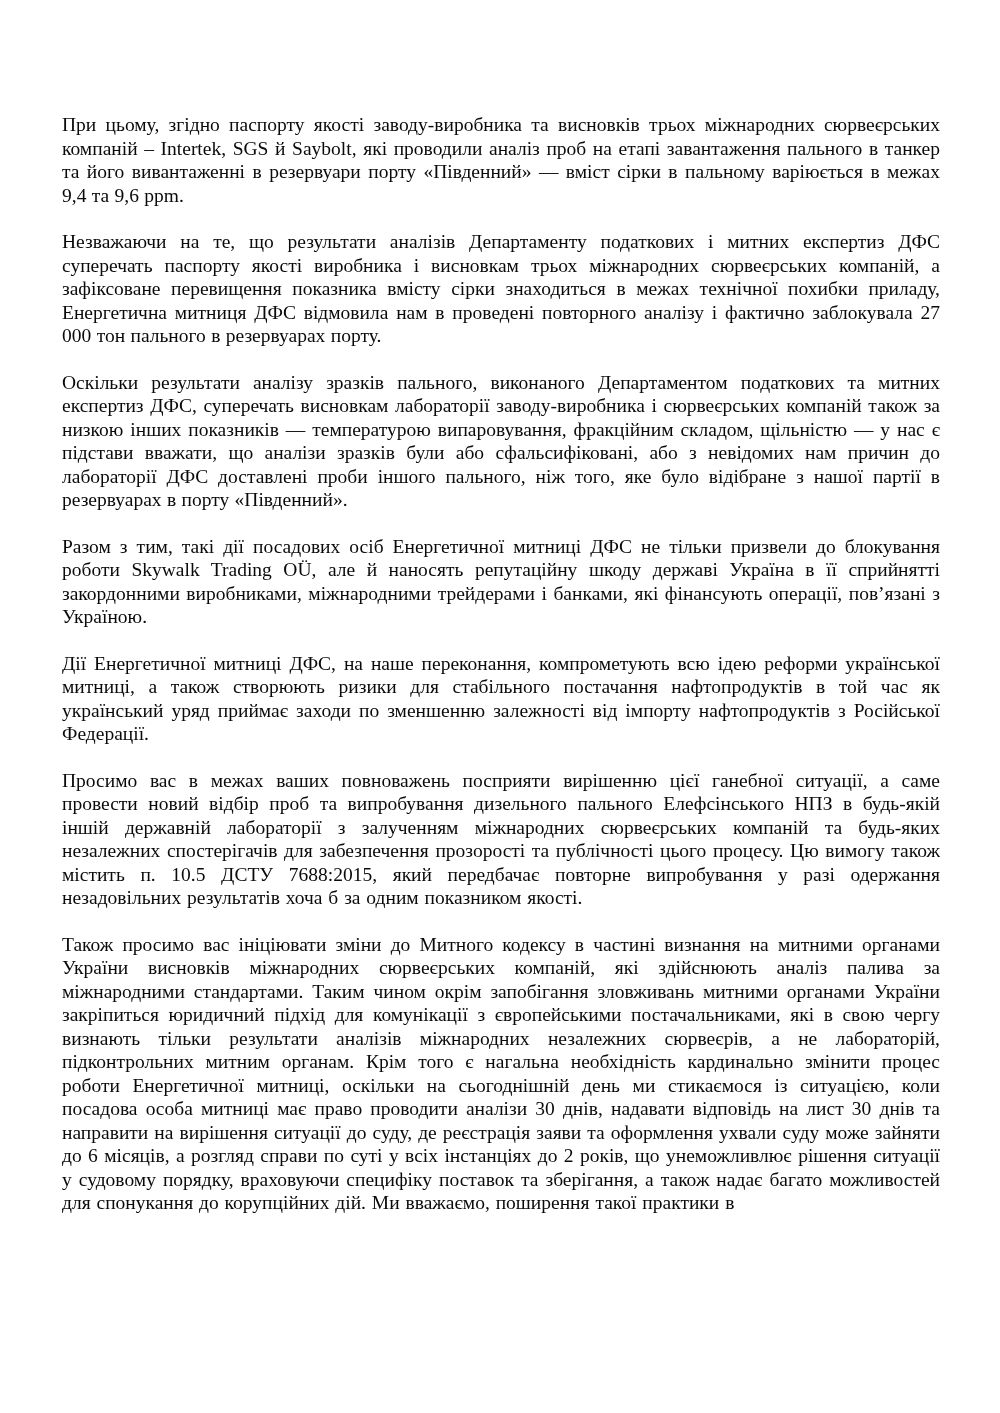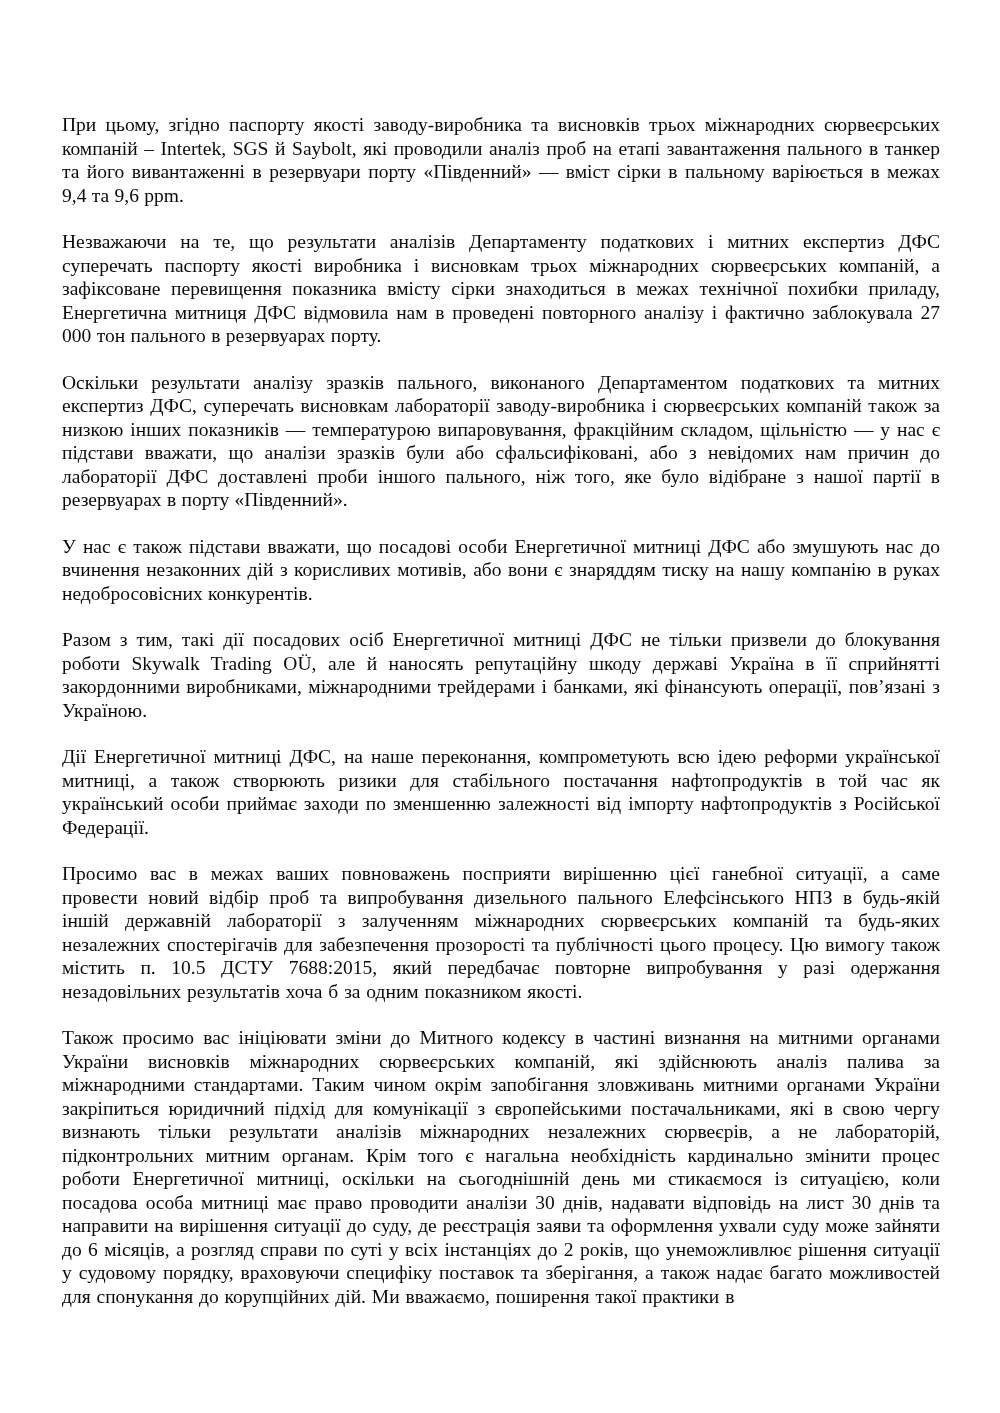--- a/index.html
+++ b/index.html
@@ -36,19 +36,18 @@
   }
 </style>
 </head>
 <body>
 
 <div class="page">
   <div class="doc-body">
     <p class="para">При цьому, згідно паспорту якості заводу-виробника та висновків трьох міжнародних сюрвеєрських компаній – Intertek, SGS й Saybolt, які проводили аналіз проб на етапі завантаження пального в танкер та його вивантаженні в резервуари порту «Південний» — вміст сірки в пальному варіюється в межах 9,4 та 9,6 ppm.</p>
     <p class="para">Незважаючи на те, що результати аналізів Департаменту податкових і митних експертиз ДФС суперечать паспорту якості виробника і висновкам трьох міжнародних сюрвеєрських компаній, а зафіксоване перевищення показника вмісту сірки знаходиться в межах технічної похибки приладу, Енергетична митниця ДФС відмовила нам в проведені повторного аналізу і фактично заблокувала 27 000 тон пального в резервуарах порту.</p>
     <p class="para">Оскільки результати аналізу зразків пального, виконаного Департаментом податкових та митних експертиз ДФС, суперечать висновкам лабораторії заводу-виробника і сюрвеєрських компаній також за низкою інших показників — температурою випаровування, фракційним складом, щільністю — у нас є підстави вважати, що аналізи зразків були або сфальсифіковані, або з невідомих нам причин до лабораторії ДФС доставлені проби іншого пального, ніж того, яке було відібране з нашої партії в резервуарах в порту «Південний».</p>
-    <p class="para">У нас є також підстави вважати, що посадові особи Енергетичної митниці ДФС або змушують нас до вчинення незаконних дій з корисливих мотивів, або вони є знаряддям тиску на нашу компанію в руках недобросовісних конкурентів.</p>
     <p class="para">Разом з тим, такі дії посадових осіб Енергетичної митниці ДФС не тільки призвели до блокування роботи Skywalk Trading OÜ, але й наносять репутаційну шкоду державі Україна в її сприйнятті закордонними виробниками, міжнародними трейдерами і банками, які фінансують операції, пов’язані з Україною.</p>
-    <p class="para">Дії Енергетичної митниці ДФС, на наше переконання, компрометують всю ідею реформи української митниці, а також створюють ризики для стабільного постачання нафтопродуктів в той час як український особи приймає заходи по зменшенню залежності від імпорту нафтопродуктів з Російської Федерації.</p>
+    <p class="para">Дії Енергетичної митниці ДФС, на наше переконання, компрометують всю ідею реформи української митниці, а також створюють ризики для стабільного постачання нафтопродуктів в той час як український уряд приймає заходи по зменшенню залежності від імпорту нафтопродуктів з Російської Федерації.</p>
     <p class="para bold">Просимо вас в межах ваших повноважень посприяти вирішенню цієї ганебної ситуації, а саме провести новий відбір проб та випробування дизельного пального Елефсінського НПЗ в будь-якій іншій державній лабораторії з залученням міжнародних сюрвеєрських компаній та будь-яких незалежних спостерігачів для забезпечення прозорості та публічності цього процесу. Цю вимогу також містить п. 10.5 ДСТУ 7688:2015, який передбачає повторне випробування у разі одержання незадовільних результатів хоча б за одним показником якості.</p>
     <p class="para bold">Також просимо вас ініціювати зміни до Митного кодексу в частині визнання на митними органами України висновків міжнародних сюрвеєрських компаній, які здійснюють аналіз палива за міжнародними стандартами. Таким чином окрім запобігання зловживань митними органами України закріпиться юридичний підхід для комунікації з європейськими постачальниками, які в свою чергу визнають тільки результати аналізів міжнародних незалежних сюрвеєрів, а не лабораторій, підконтрольних митним органам. Крім того є нагальна необхідність кардинально змінити процес роботи Енергетичної митниці, оскільки на сьогоднішній день ми стикаємося із ситуацією, коли посадова особа митниці має право проводити аналізи 30 днів, надавати відповідь на лист 30 днів та направити на вирішення ситуації до суду, де реєстрація заяви та оформлення ухвали суду може зайняти до 6 місяців, а розгляд справи по суті у всіх інстанціях до 2 років, що унеможливлює рішення ситуації у судовому порядку, враховуючи специфіку поставок та зберігання, а також надає багато можливостей для спонукання до корупційних дій. Ми вважаємо, поширення такої практики в</p>
   </div>
 </div>
 
 </body></html>

